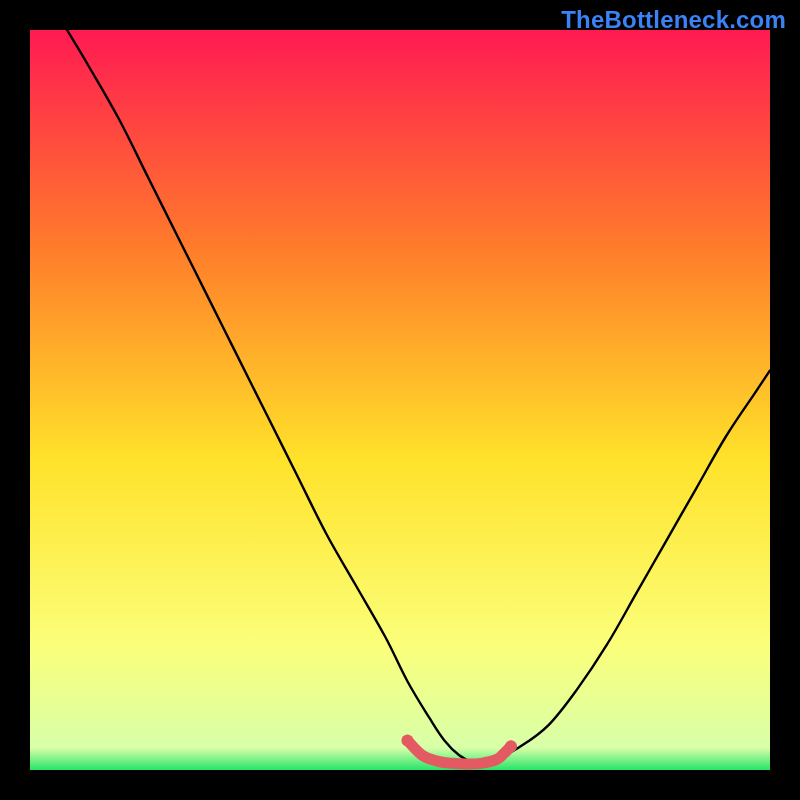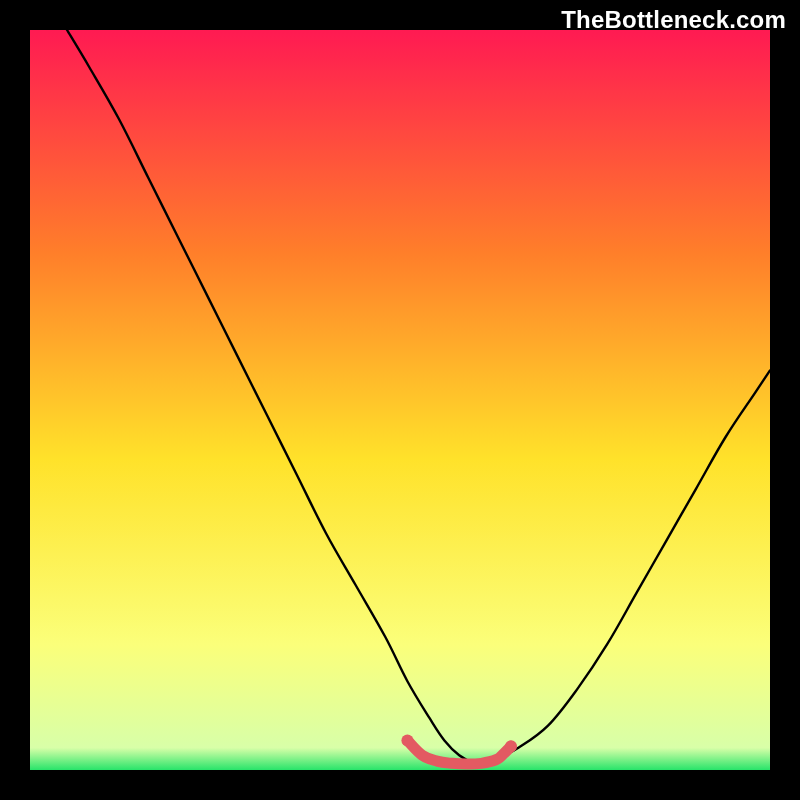--- a/index.html
+++ b/index.html
@@ -18,21 +18,21 @@
     height: 740px;
     overflow: hidden;
   }
   .watermark {
     position: absolute;
     top: 6px;
     right: 14px;
     font-family: Arial, Helvetica, sans-serif;
     font-size: 24px;
     font-weight: 600;
-    color: #ffffff;
+    color: #3b82f6;
     letter-spacing: 0.2px;
   }
   svg { display: block; }
 </style>
 </head>
 <body>
 
 <div class="frame">
 
   <div class="plot-area">

